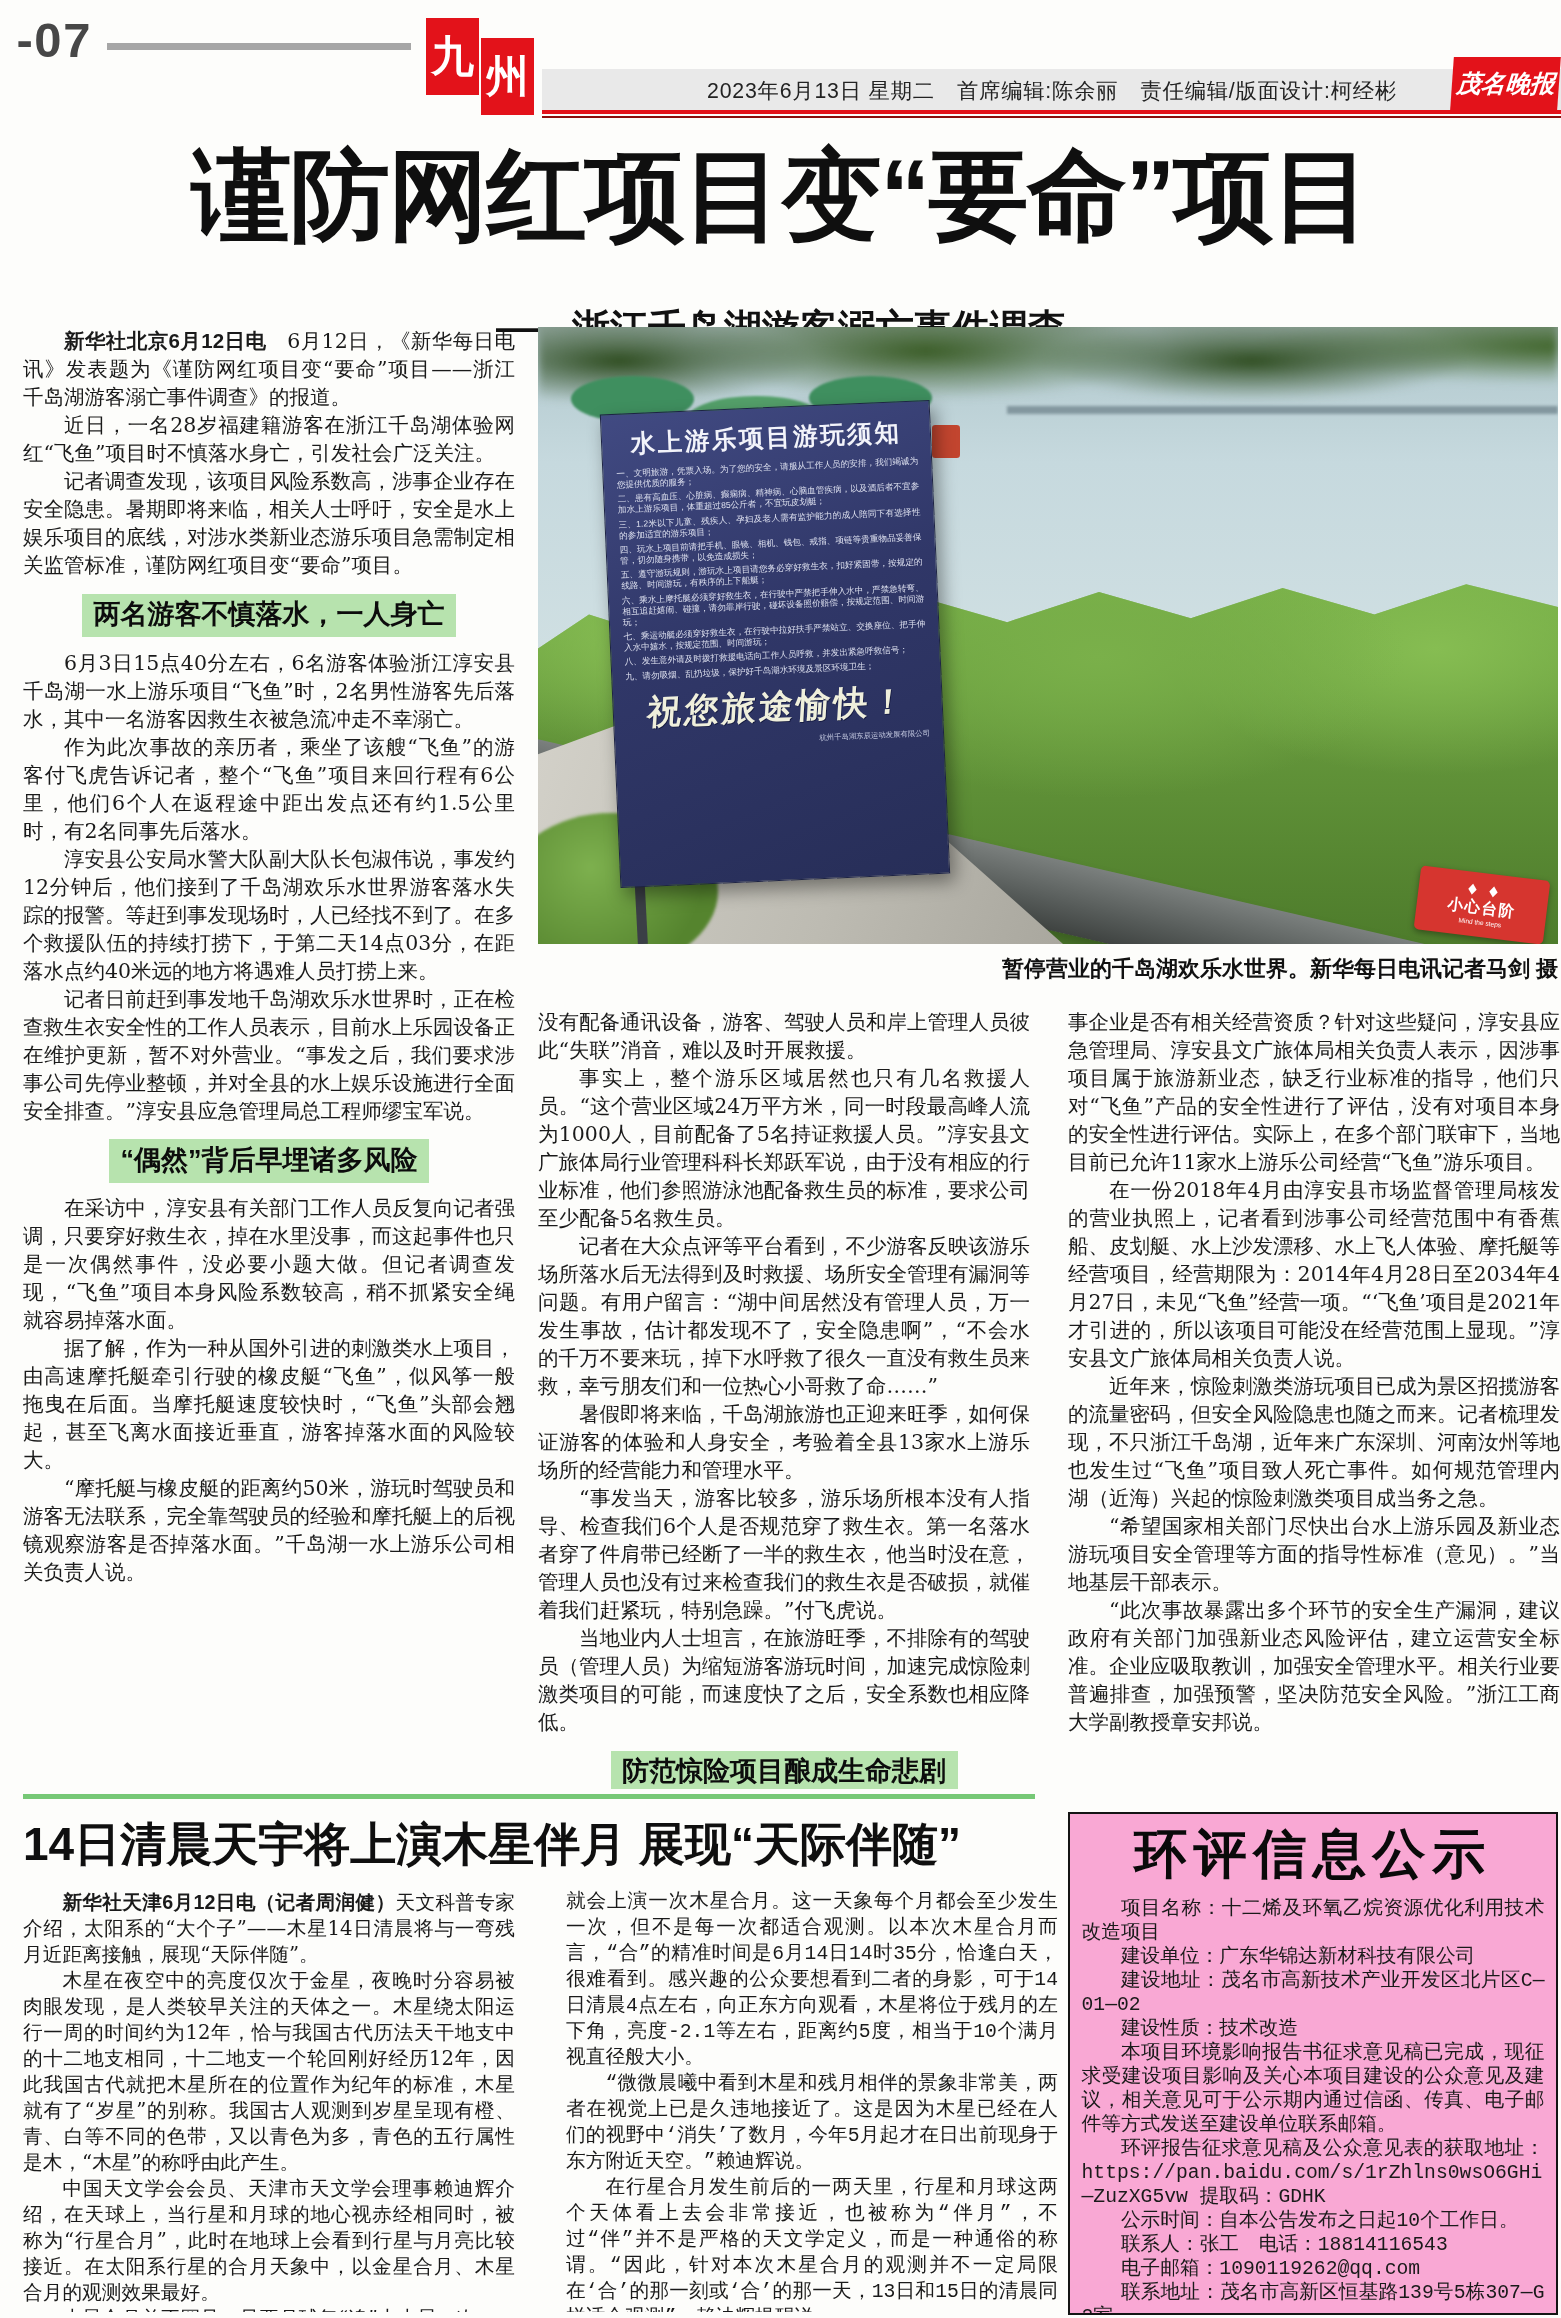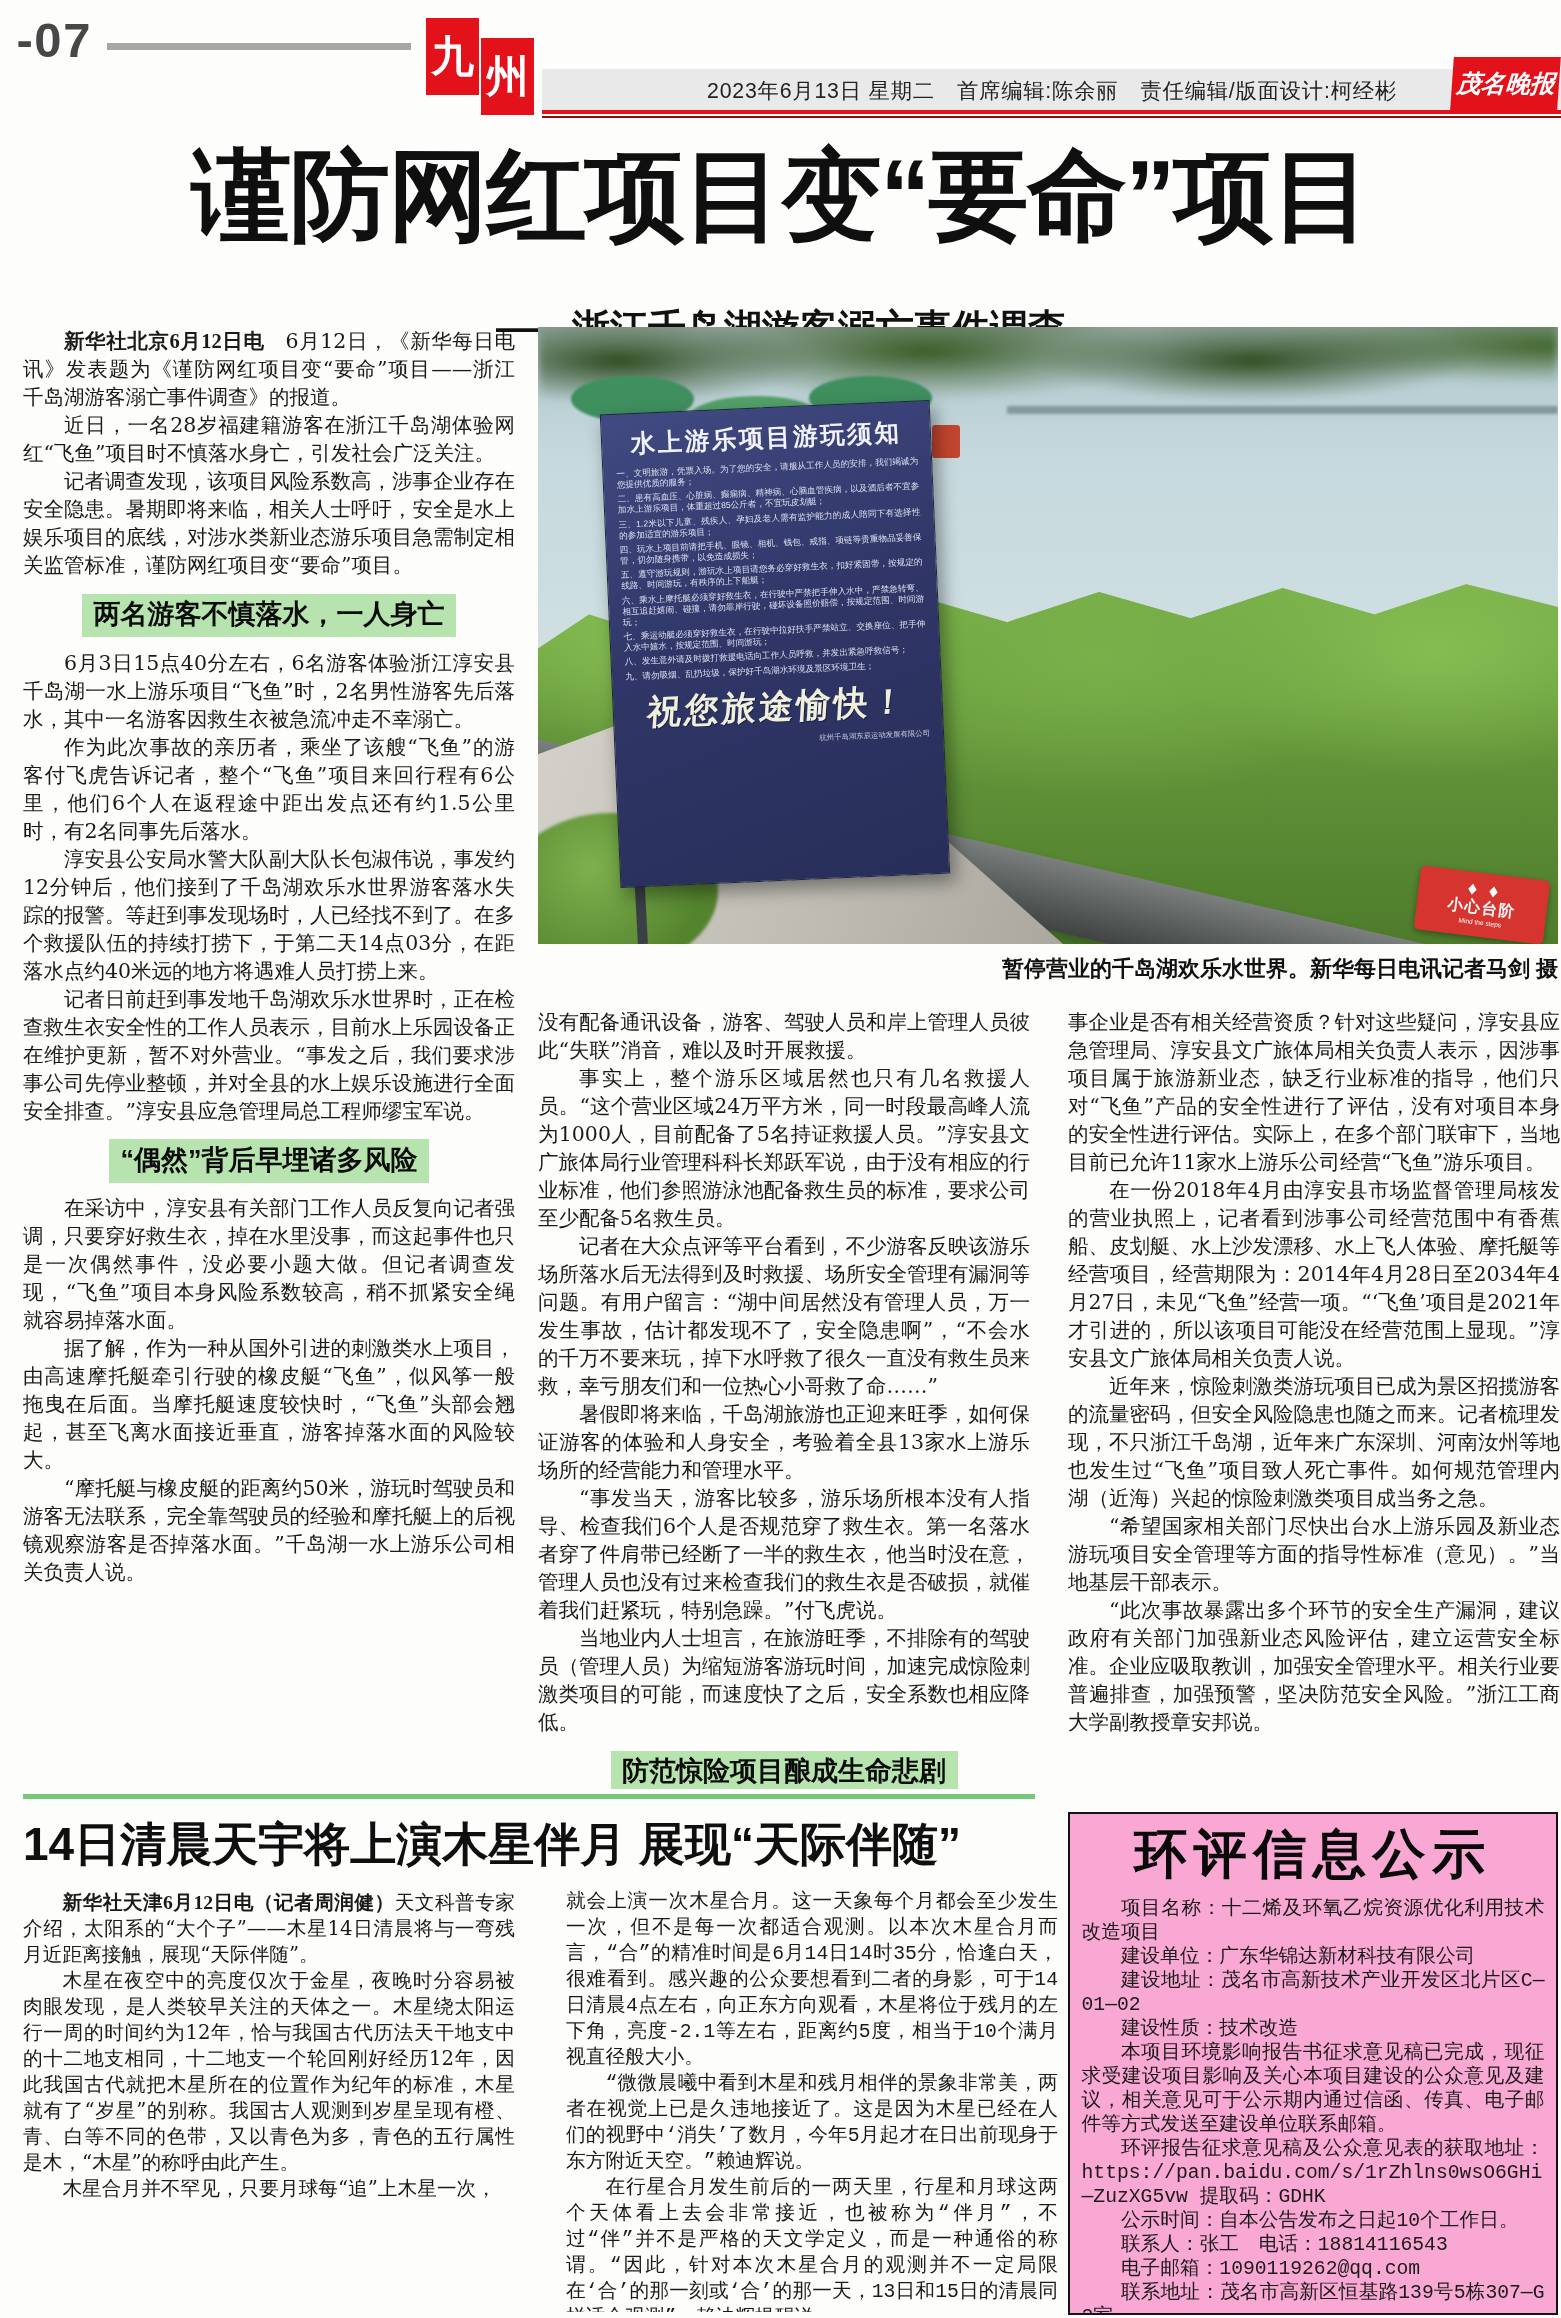--- a/index.html
+++ b/index.html
@@ -23,21 +23,21 @@
   .redline2{position:absolute;left:542px;top:116px;width:1020px;height:1.6px;background:#8d0d0d;}
   
   .headline{position:absolute;left:0;top:130px;width:100%;margin:0;text-align:center;
             font:900 100px "Liberation Sans",sans-serif;color:#0f0f0f;letter-spacing:-1.6px;}
   .subtitle{position:absolute;left:0;top:259px;width:100%;text-align:center;
             font:bold 38px "Liberation Sans",sans-serif;color:#111;margin-top:44px;}
   
   .col{position:absolute;width:492px;text-align:justify;font-size:20.5px;line-height:28px;overflow:hidden;}
   .col p{margin:0;text-indent:2em;}
   .col p.noindent{text-indent:0;}
-  .col p b{font-family:Liberation Serif, serif;font-weight:bold;}
+  .col p b{font-family:Liberation Sans, sans-serif;font-weight:bold;}
   .col .subhead{margin:14.8px 0 11.5px;text-align:center;text-indent:0;}
   .col .subhead span{display:inline-block;background:#b7e3ae;padding:2.5px 11.5px 4.9px;
                      font:bold 27px "Liberation Sans",sans-serif;color:#0c0c0c;}
   .col1{left:23px;top:327px;height:1468px;}
   .col2{left:538px;top:1008px;height:781px;}
   .col3{left:1068px;top:1008px;height:781px;}
   
   .photo{position:absolute;left:538px;top:327px;width:1020px;height:617px;overflow:hidden;background:#c3d6dc;}
   .ph-water{position:absolute;top:0;left:0;width:100%;height:52%;
             background:linear-gradient(180deg,#93a79f 0%,#b7cdd2 14%,#c6d9de 42%,#cfdfe2 100%);}
@@ -184,20 +184,21 @@
       <p>近年来，惊险刺激类游玩项目已成为景区招揽游客的流量密码，但安全风险隐患也随之而来。记者梳理发现，不只浙江千岛湖，近年来广东深圳、河南汝州等地也发生过“飞鱼”项目致人死亡事件。如何规范管理内湖（近海）兴起的惊险刺激类项目成当务之急。</p>
       <p>“希望国家相关部门尽快出台水上游乐园及新业态游玩项目安全管理等方面的指导性标准（意见）。”当地基层干部表示。</p>
       <p>“此次事故暴露出多个环节的安全生产漏洞，建议政府有关部门加强新业态风险评估，建立运营安全标准。企业应吸取教训，加强安全管理水平。相关行业要普遍排查，加强预警，坚决防范安全风险。”浙江工商大学副教授章安邦说。</p>
     </div>
 
   <div class="divider-green"></div>
   <h2 class="headline2">14日清晨天宇将上演木星伴月 展现“天际伴随”</h2>
   <div class="col bcol bcol1">
       <p><b>新华社天津6月12日电（记者周润健）</b>天文科普专家介绍，太阳系的“大个子”——木星14日清晨将与一弯残月近距离接触，展现“天际伴随”。</p>
       <p>木星在夜空中的亮度仅次于金星，夜晚时分容易被肉眼发现，是人类较早关注的天体之一。木星绕太阳运行一周的时间约为12年，恰与我国古代历法天干地支中的十二地支相同，十二地支一个轮回刚好经历12年，因此我国古代就把木星所在的位置作为纪年的标准，木星就有了“岁星”的别称。我国古人观测到岁星呈现有橙、青、白等不同的色带，又以青色为多，青色的五行属性是木，“木星”的称呼由此产生。</p>
+      <p>中国天文学会会员、天津市天文学会理事赖迪辉介绍，在天球上，当行星和月球的地心视赤经相同时，被称为“行星合月”，此时在地球上会看到行星与月亮比较接近。在太阳系行星的合月天象中，以金星合月、木星合月的观测效果最好。</p>
       <p>木星合月并不罕见，只要月球每“追”上木星一次，</p>
     </div>
   <div class="col bcol bcol2">
       <p class="noindent">就会上演一次木星合月。这一天象每个月都会至少发生一次，但不是每一次都适合观测。以本次木星合月而言，“合”的精准时间是6月14日14时35分，恰逢白天，很难看到。感兴趣的公众要想看到二者的身影，可于14日清晨4点左右，向正东方向观看，木星将位于残月的左下角，亮度-2.1等左右，距离约5度，相当于10个满月视直径般大小。</p>
       <p>“微微晨曦中看到木星和残月相伴的景象非常美，两者在视觉上已是久违地接近了。这是因为木星已经在人们的视野中‘消失’了数月，今年5月起才在日出前现身于东方附近天空。”赖迪辉说。</p>
       <p>在行星合月发生前后的一两天里，行星和月球这两个天体看上去会非常接近，也被称为“伴月”，不过“伴”并不是严格的天文学定义，而是一种通俗的称谓。“因此，针对本次木星合月的观测并不一定局限在‘合’的那一刻或‘合’的那一天，13日和15日的清晨同样适合观测”。赖迪辉提醒说。</p>
     </div>
 
   <div class="notice">
     <div class="notice-title">环评信息公示</div>

